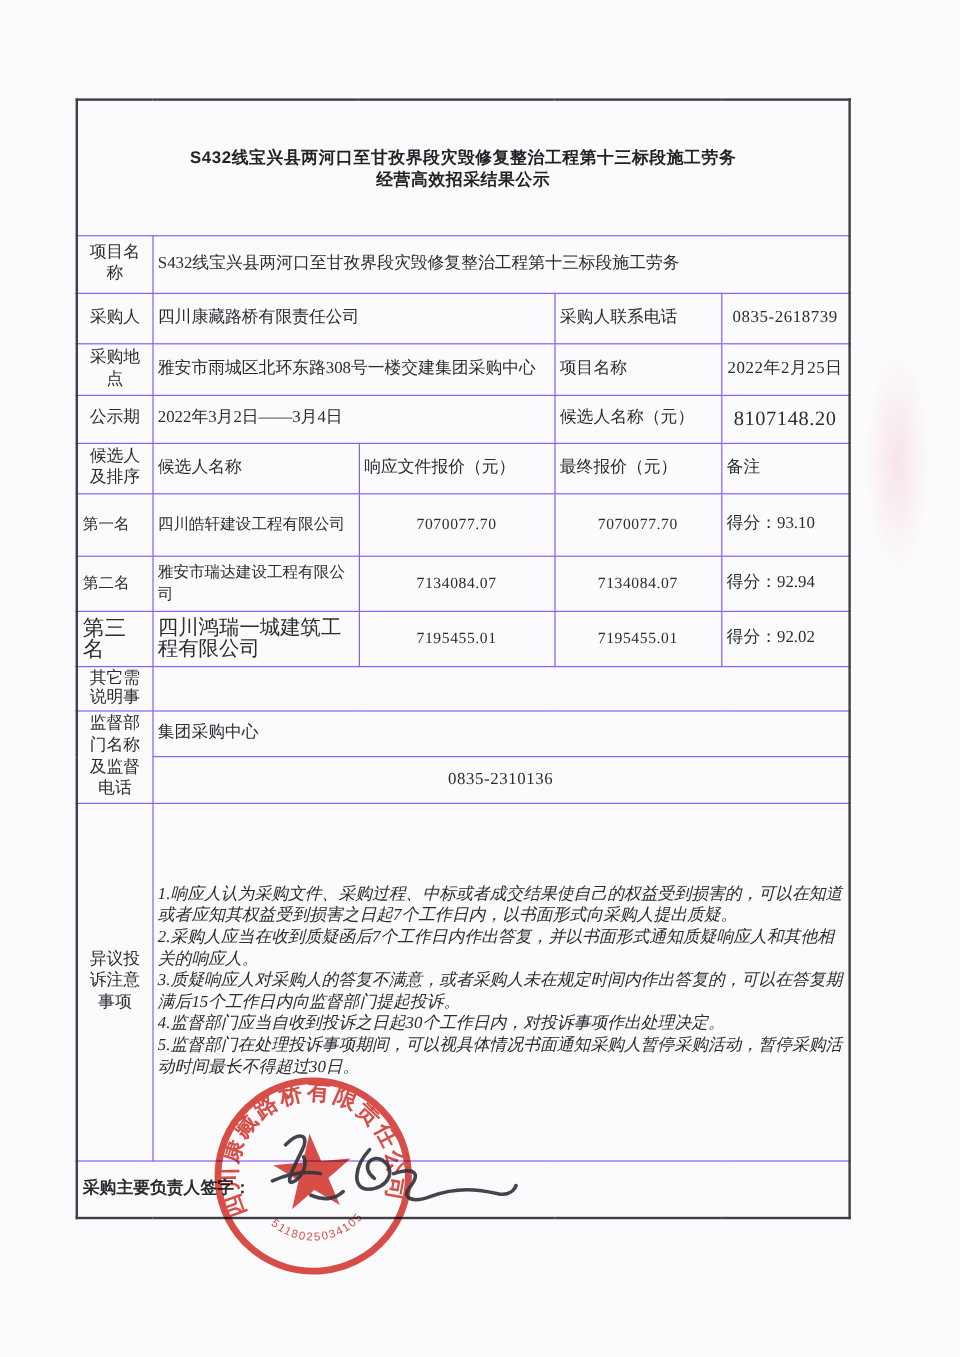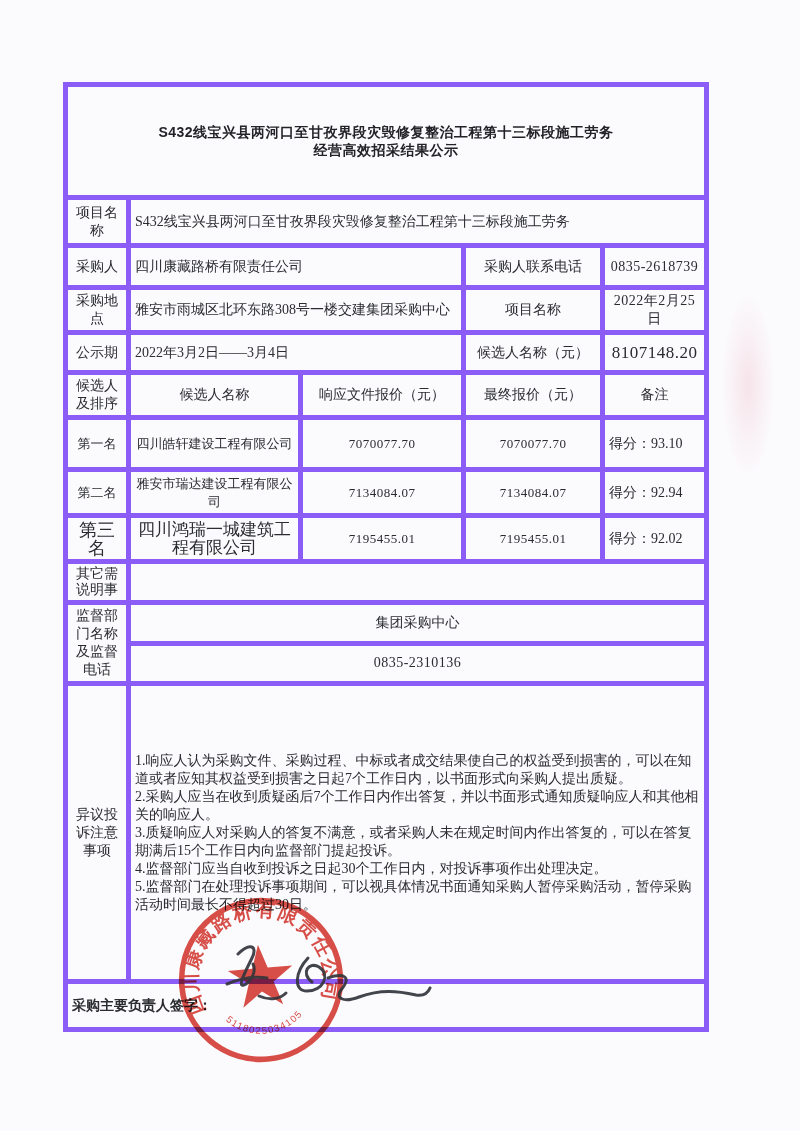--- a/index.html
+++ b/index.html
@@ -10,38 +10,38 @@
     color:#2b2c30;
   }
   
   table.doc{
     position:absolute;left:63px;top:82px;width:646px;
     border-collapse:collapse;table-layout:fixed;
     border:2px solid #3f3f45;
     background:transparent;
   }
   table.doc td{
-    border:5px solid #8b5cf6;
+    border:1px solid #8b5cf6;
     font-size:14px;line-height:18px;
     vertical-align:middle;
     padding:2px 4px;
     word-break:break-all;
   }
   td.title-cell{
     text-align:center;vertical-align:middle;
     font-family:"Liberation Sans","DejaVu Sans",sans-serif;
     font-weight:bold;font-size:21px;line-height:31px;
     letter-spacing:.5px;color:#232327;
     padding:4px 14px;
   }
   td.lbl{text-align:center;padding:2px 5px;line-height:17px;margin-left:12px;}
-  td.ctr{text-align:center;}
+  td.ctr{text-align:left;}
   td.val{text-align:left;padding-left:8px;}
   td.num{text-align:center;letter-spacing:.5px;}
-  td.notice-cell{padding:8px 10px;line-height:20px;}
+  td.notice-cell{padding:8px 10px;line-height:20px;font-style:italic;}
   .notice-item{margin:0;}
   td.sig-cell{padding-left:10px;font-size:15px;font-weight:bold;}
   
   .stamp-svg{
     position:absolute;left:176px;top:895px;width:170px;height:170px;
     mix-blend-mode:multiply;opacity:.87;
     transform:rotate(-5deg);
     pointer-events:none;
   }
   .sig-svg{

